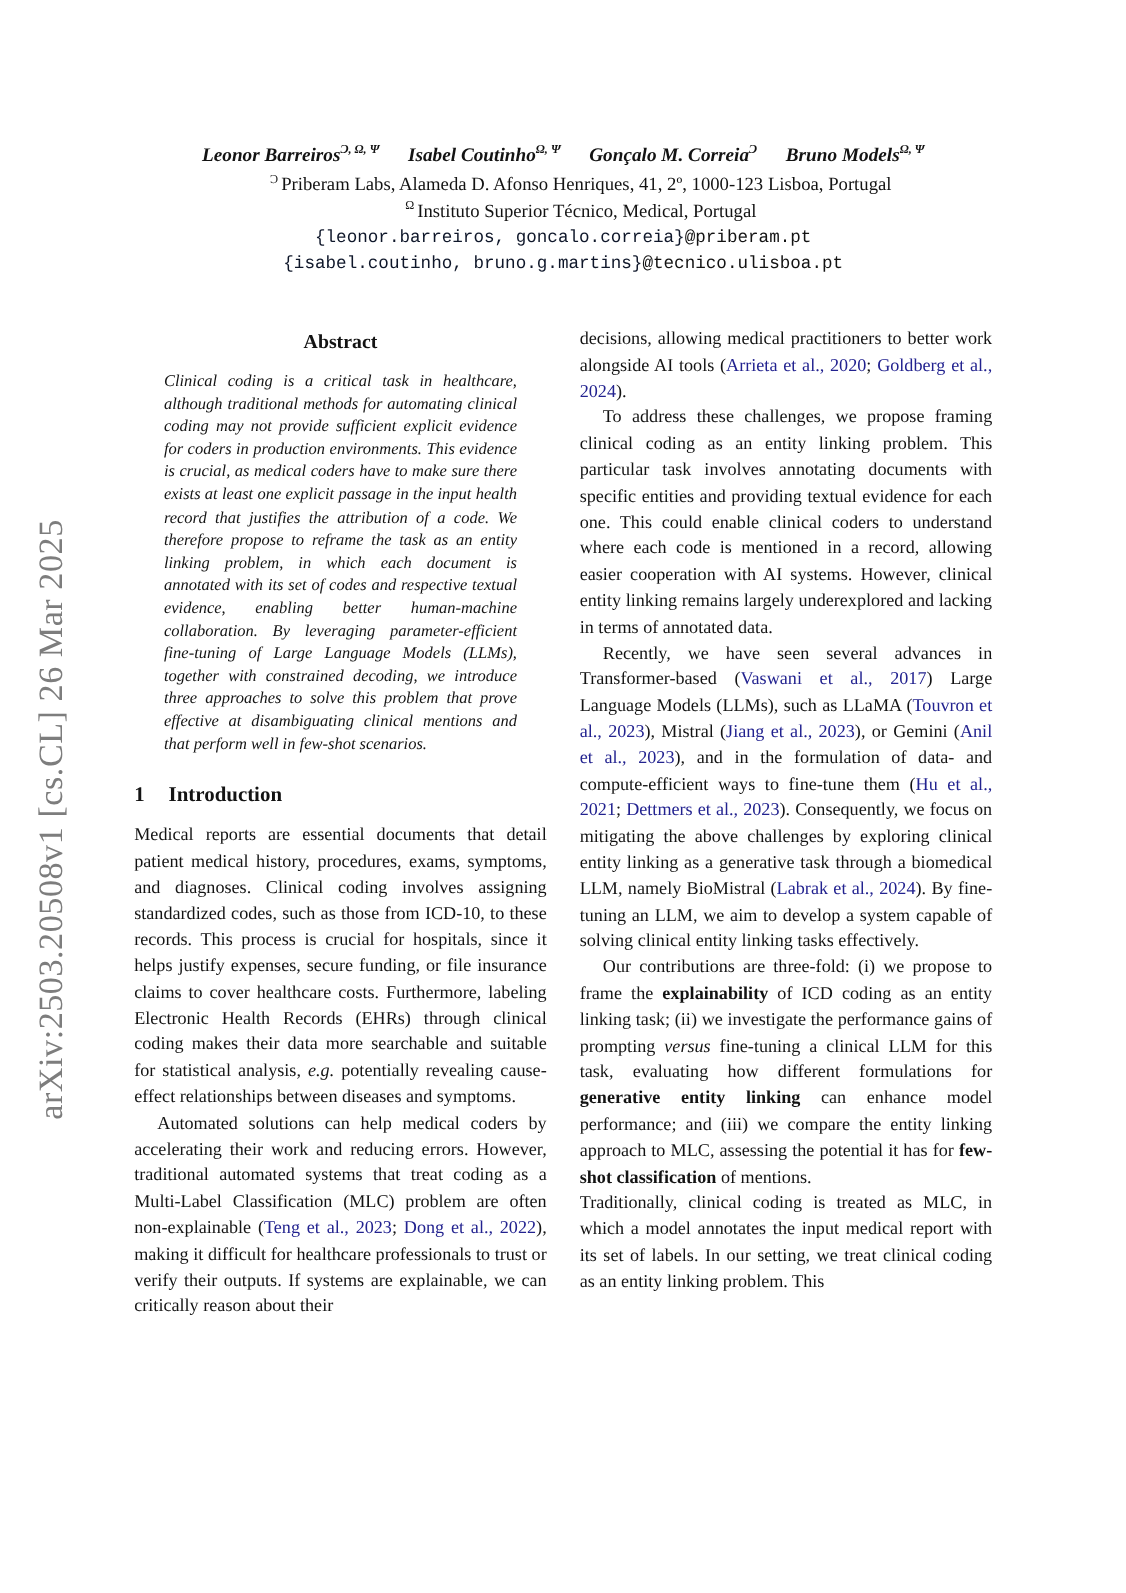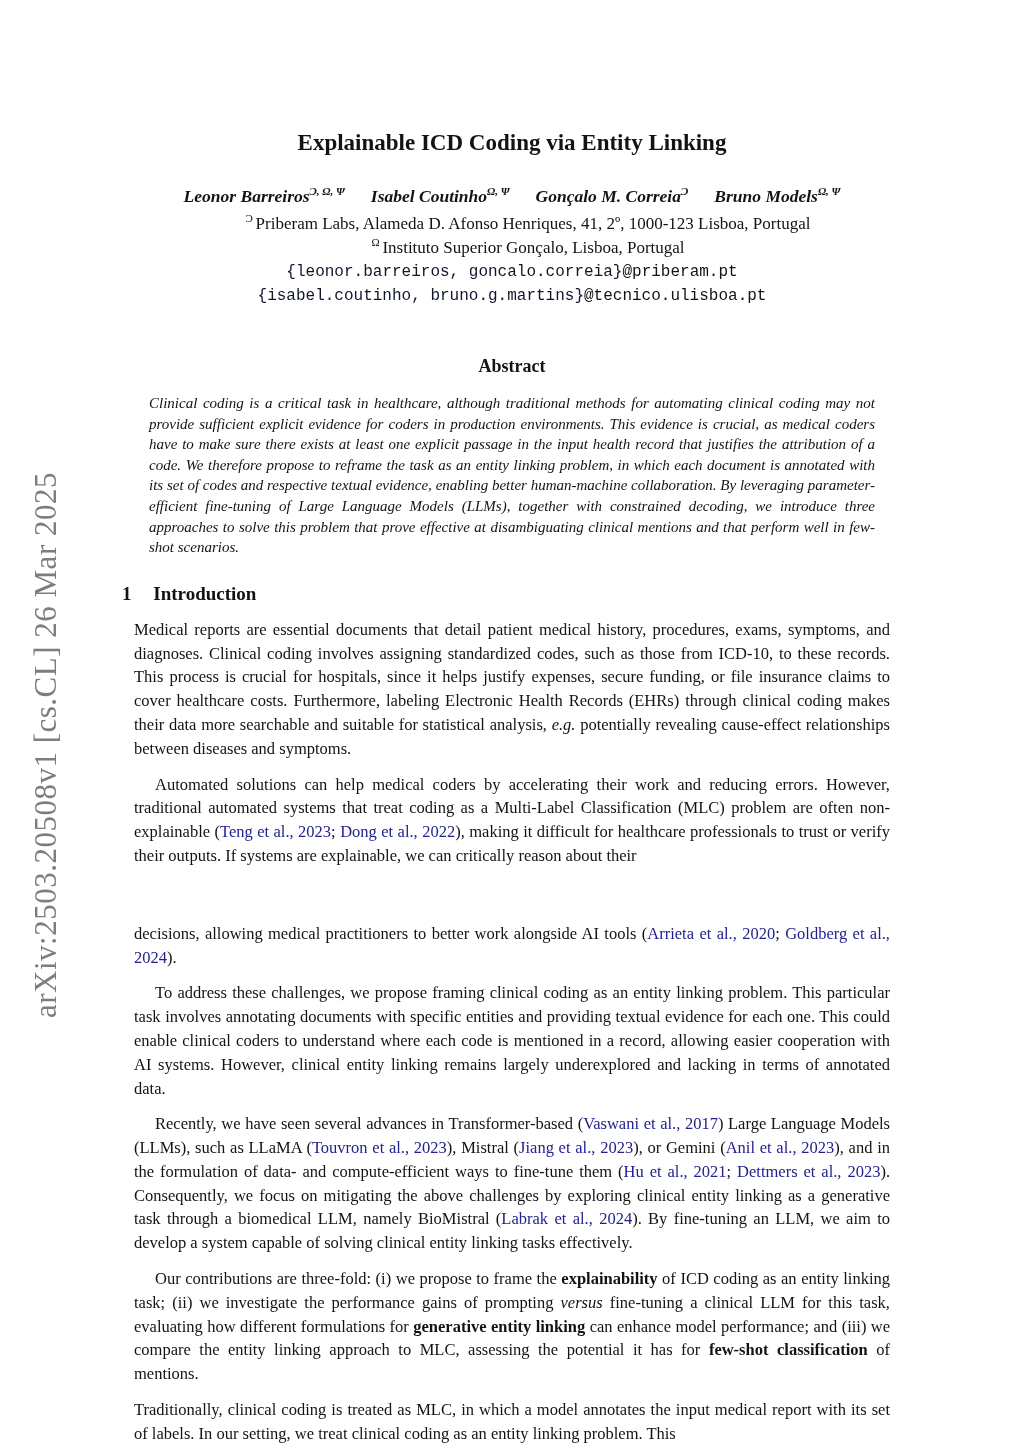--- a/index.html
+++ b/index.html
@@ -25,48 +25,47 @@
 
   header { padding-top: 130px; text-align: center; }
   .title { font-size: 23px; font-weight: bold; margin: 0 0 30px 0; }
   .authors { font-size: 17.5px; font-weight: bold; margin-bottom: 5px; }
   .authors .author { margin: 0 13px; white-space: nowrap; font-style: italic; }
   sup { font-size: 11px; line-height: 0; }
   .affils { font-size: 17px; line-height: 24px; padding-left: 32px; }
   .emails { font-family: "Liberation Mono", monospace; font-size: 16px; line-height: 24px; }
   .email-local { color: #0f172a; }
 
-  .columns { display: flex; gap: 30px; padding: 0 122px; margin-top: 44px; flex-direction: column; }
+  .columns { display: flex; gap: 30px; padding: 0 122px; margin-top: 44px; }
   .col { flex: 1; min-width: 0; }
 
   .abs-head { text-align: center; font-size: 18px; font-weight: bold; margin: 4px 0 16px 0; }
   .abstract { font-size: 15px; line-height: 20.6px; padding: 0 26px; margin: 1px; font-style: italic; }
 
   .justify { text-align: justify; hyphens: auto; -webkit-hyphens: auto; }
-  .body { font-size: 16.5px; line-height: 23.8px; margin: 12px; }
+  .body { font-size: 16.5px; line-height: 23.8px; margin: 0; }
   .indent { text-indent: 21px; }
 
   .sec { font-size: 19px; font-weight: bold; margin: 25px 0 13px 0; }
   .sec-title { margin-left: 17px; text-align: center; }
 
   .cite { color: #22228f; }
 </style>
 </head>
 <body>
 
 <div class="page">
 
   <div class="arxiv-strip">arXiv:2503.20508v1  [cs.CL]  26 Mar 2025</div>
 
   <header>
-    <h1 class="title">Explainable ICD Coding via Entity Linking</h1>
     <div class="authors" id="authors"><span class="author"><span>Leonor Barreiros</span><sup>Ɔ, Ω, Ψ</sup></span><span class="author"><span>Isabel Coutinho</span><sup>Ω, Ψ</sup></span><span class="author"><span>Gonçalo M. Correia</span><sup>Ɔ</sup></span><span class="author"><span>Bruno Models</span><sup>Ω, Ψ</sup></span></div>
     <div class="affils" id="affils">
         <div><sup>Ɔ </sup><span>Priberam Labs, Alameda D. Afonso Henriques, 41, 2º, 1000-123 Lisboa, Portugal</span></div>
-        <div><sup>Ω </sup><span>Instituto Superior Gonçalo, Lisboa, Portugal</span></div>
+        <div><sup>Ω </sup><span>Instituto Superior Técnico, Medical, Portugal</span></div>
       </div>
     <div class="emails" id="emails">
         <div><span class="email-local">{leonor.barreiros, goncalo.correia}</span><span>@priberam.pt</span></div>
         <div><span class="email-local">{isabel.coutinho, bruno.g.martins}</span><span>@tecnico.ulisboa.pt</span></div>
       </div>
   </header>
 
   <div class="columns">
 
     <div class="col">

